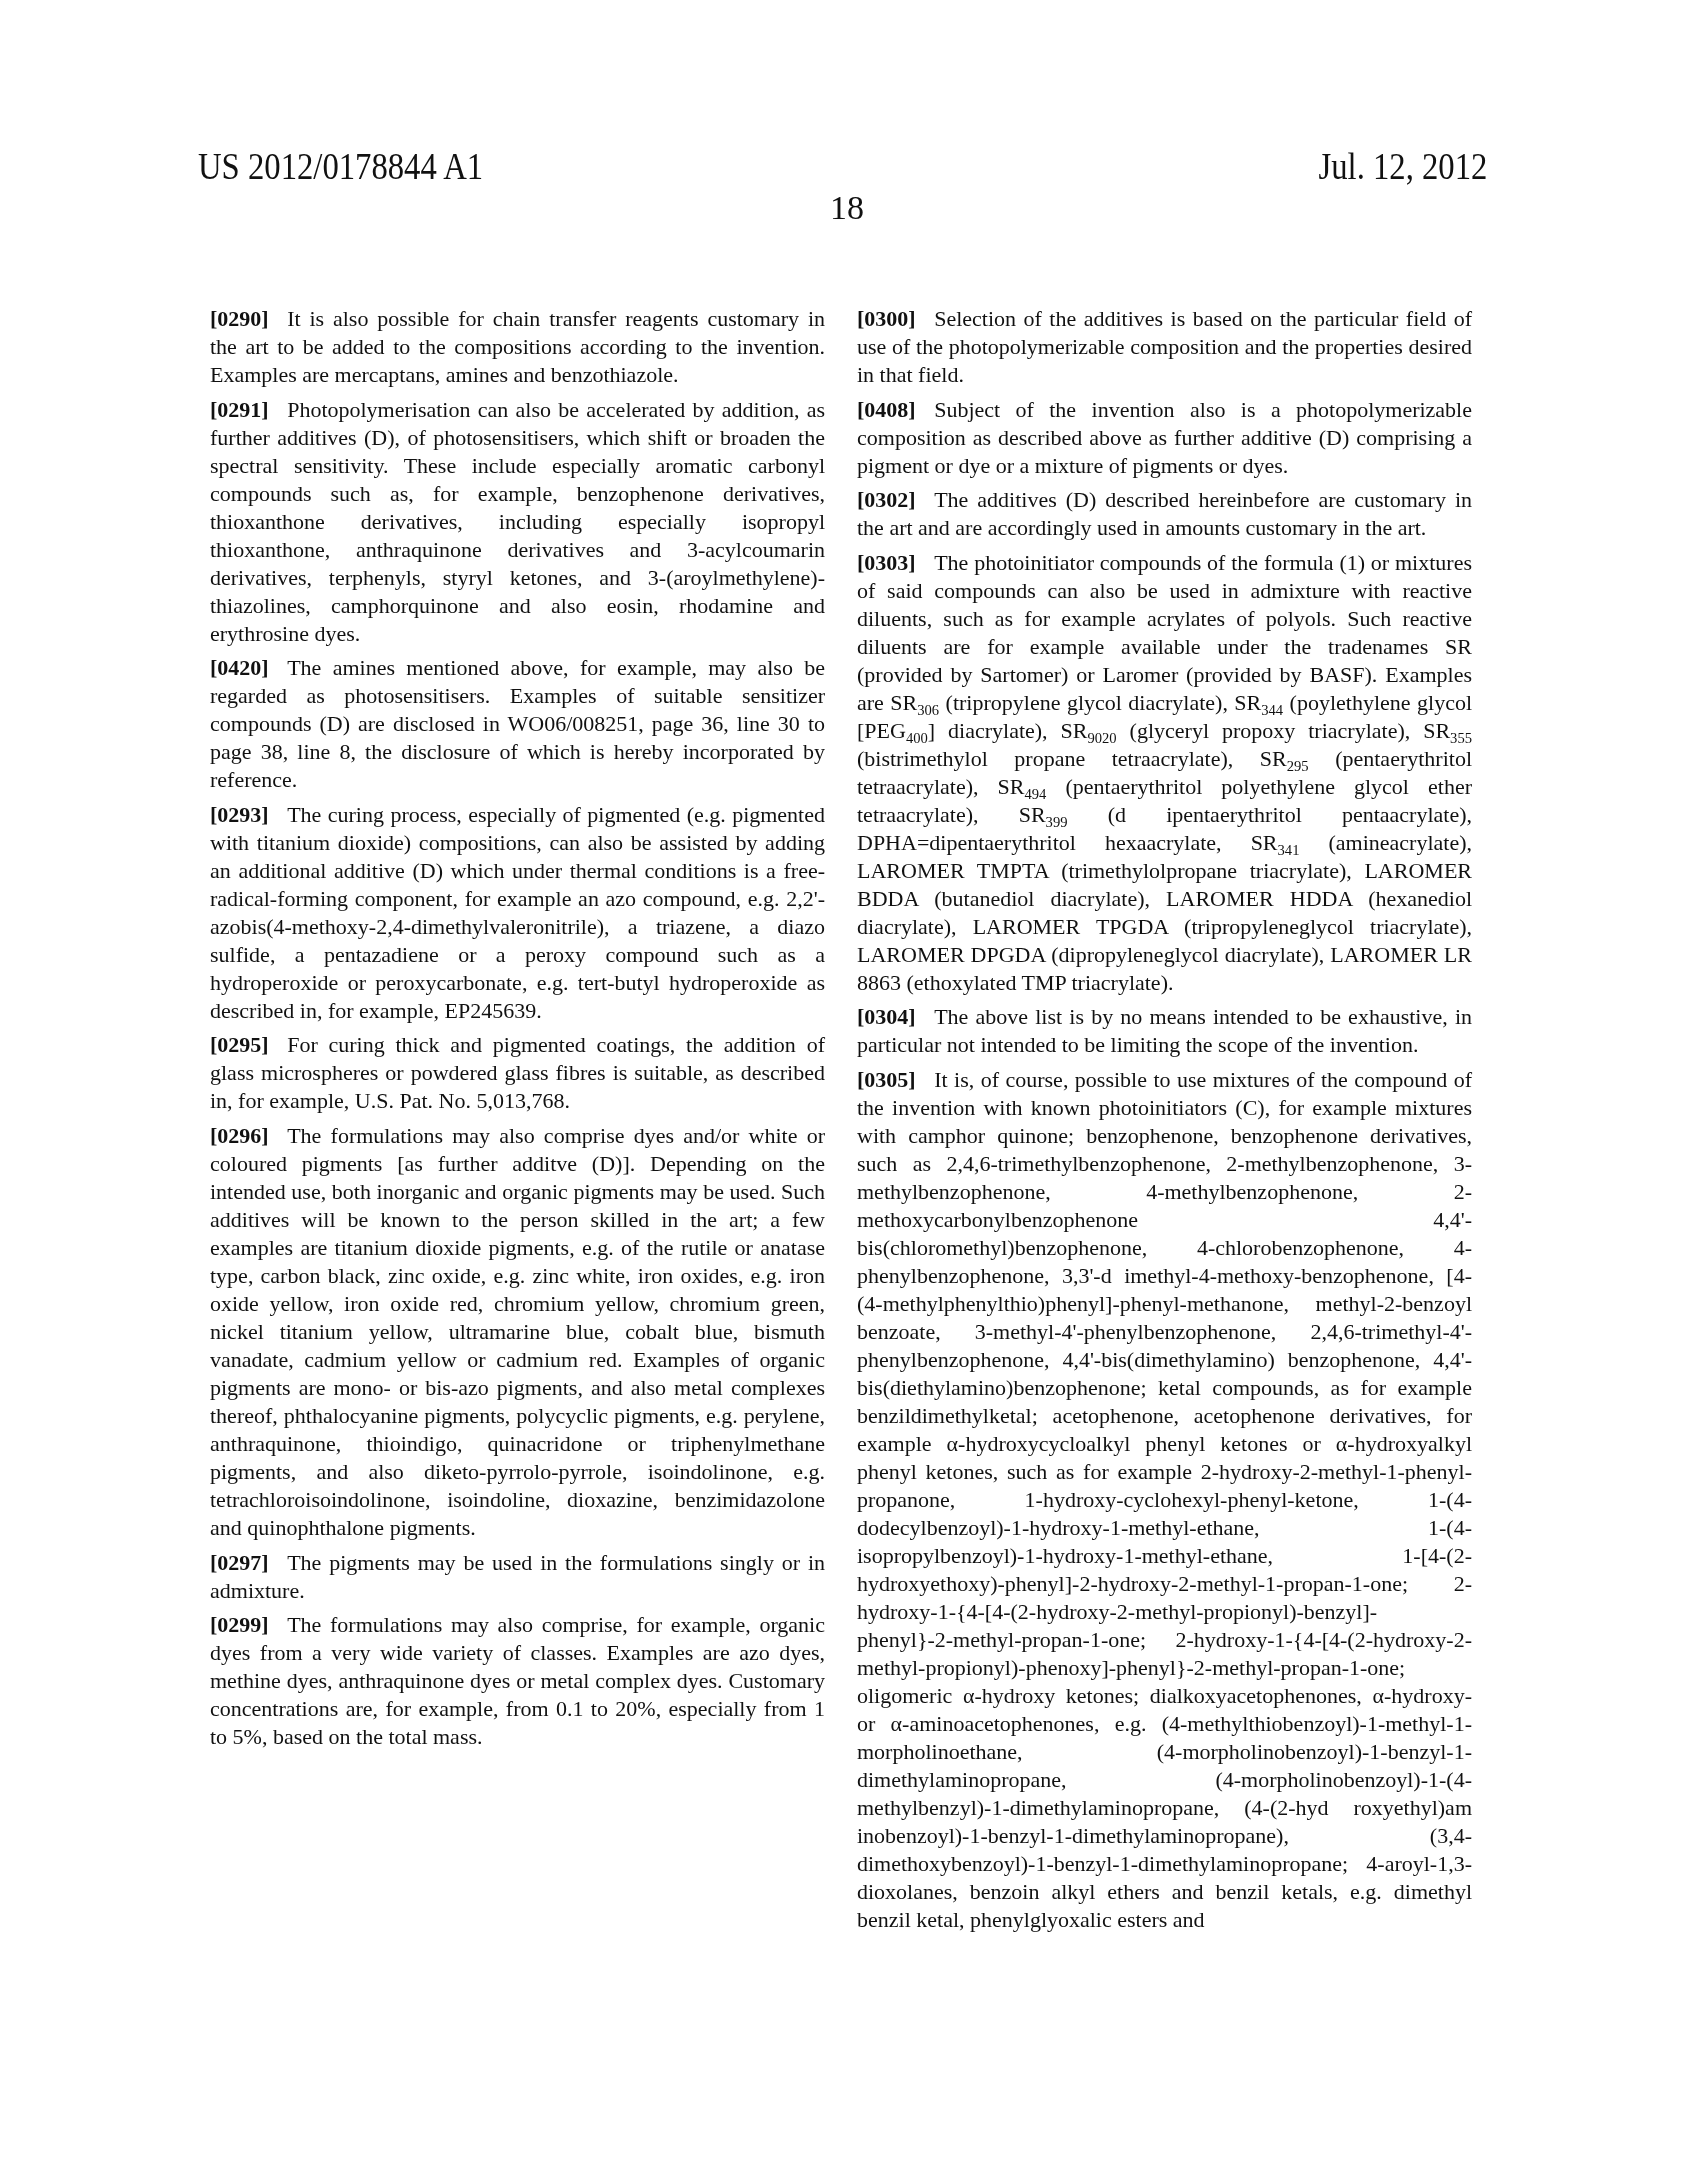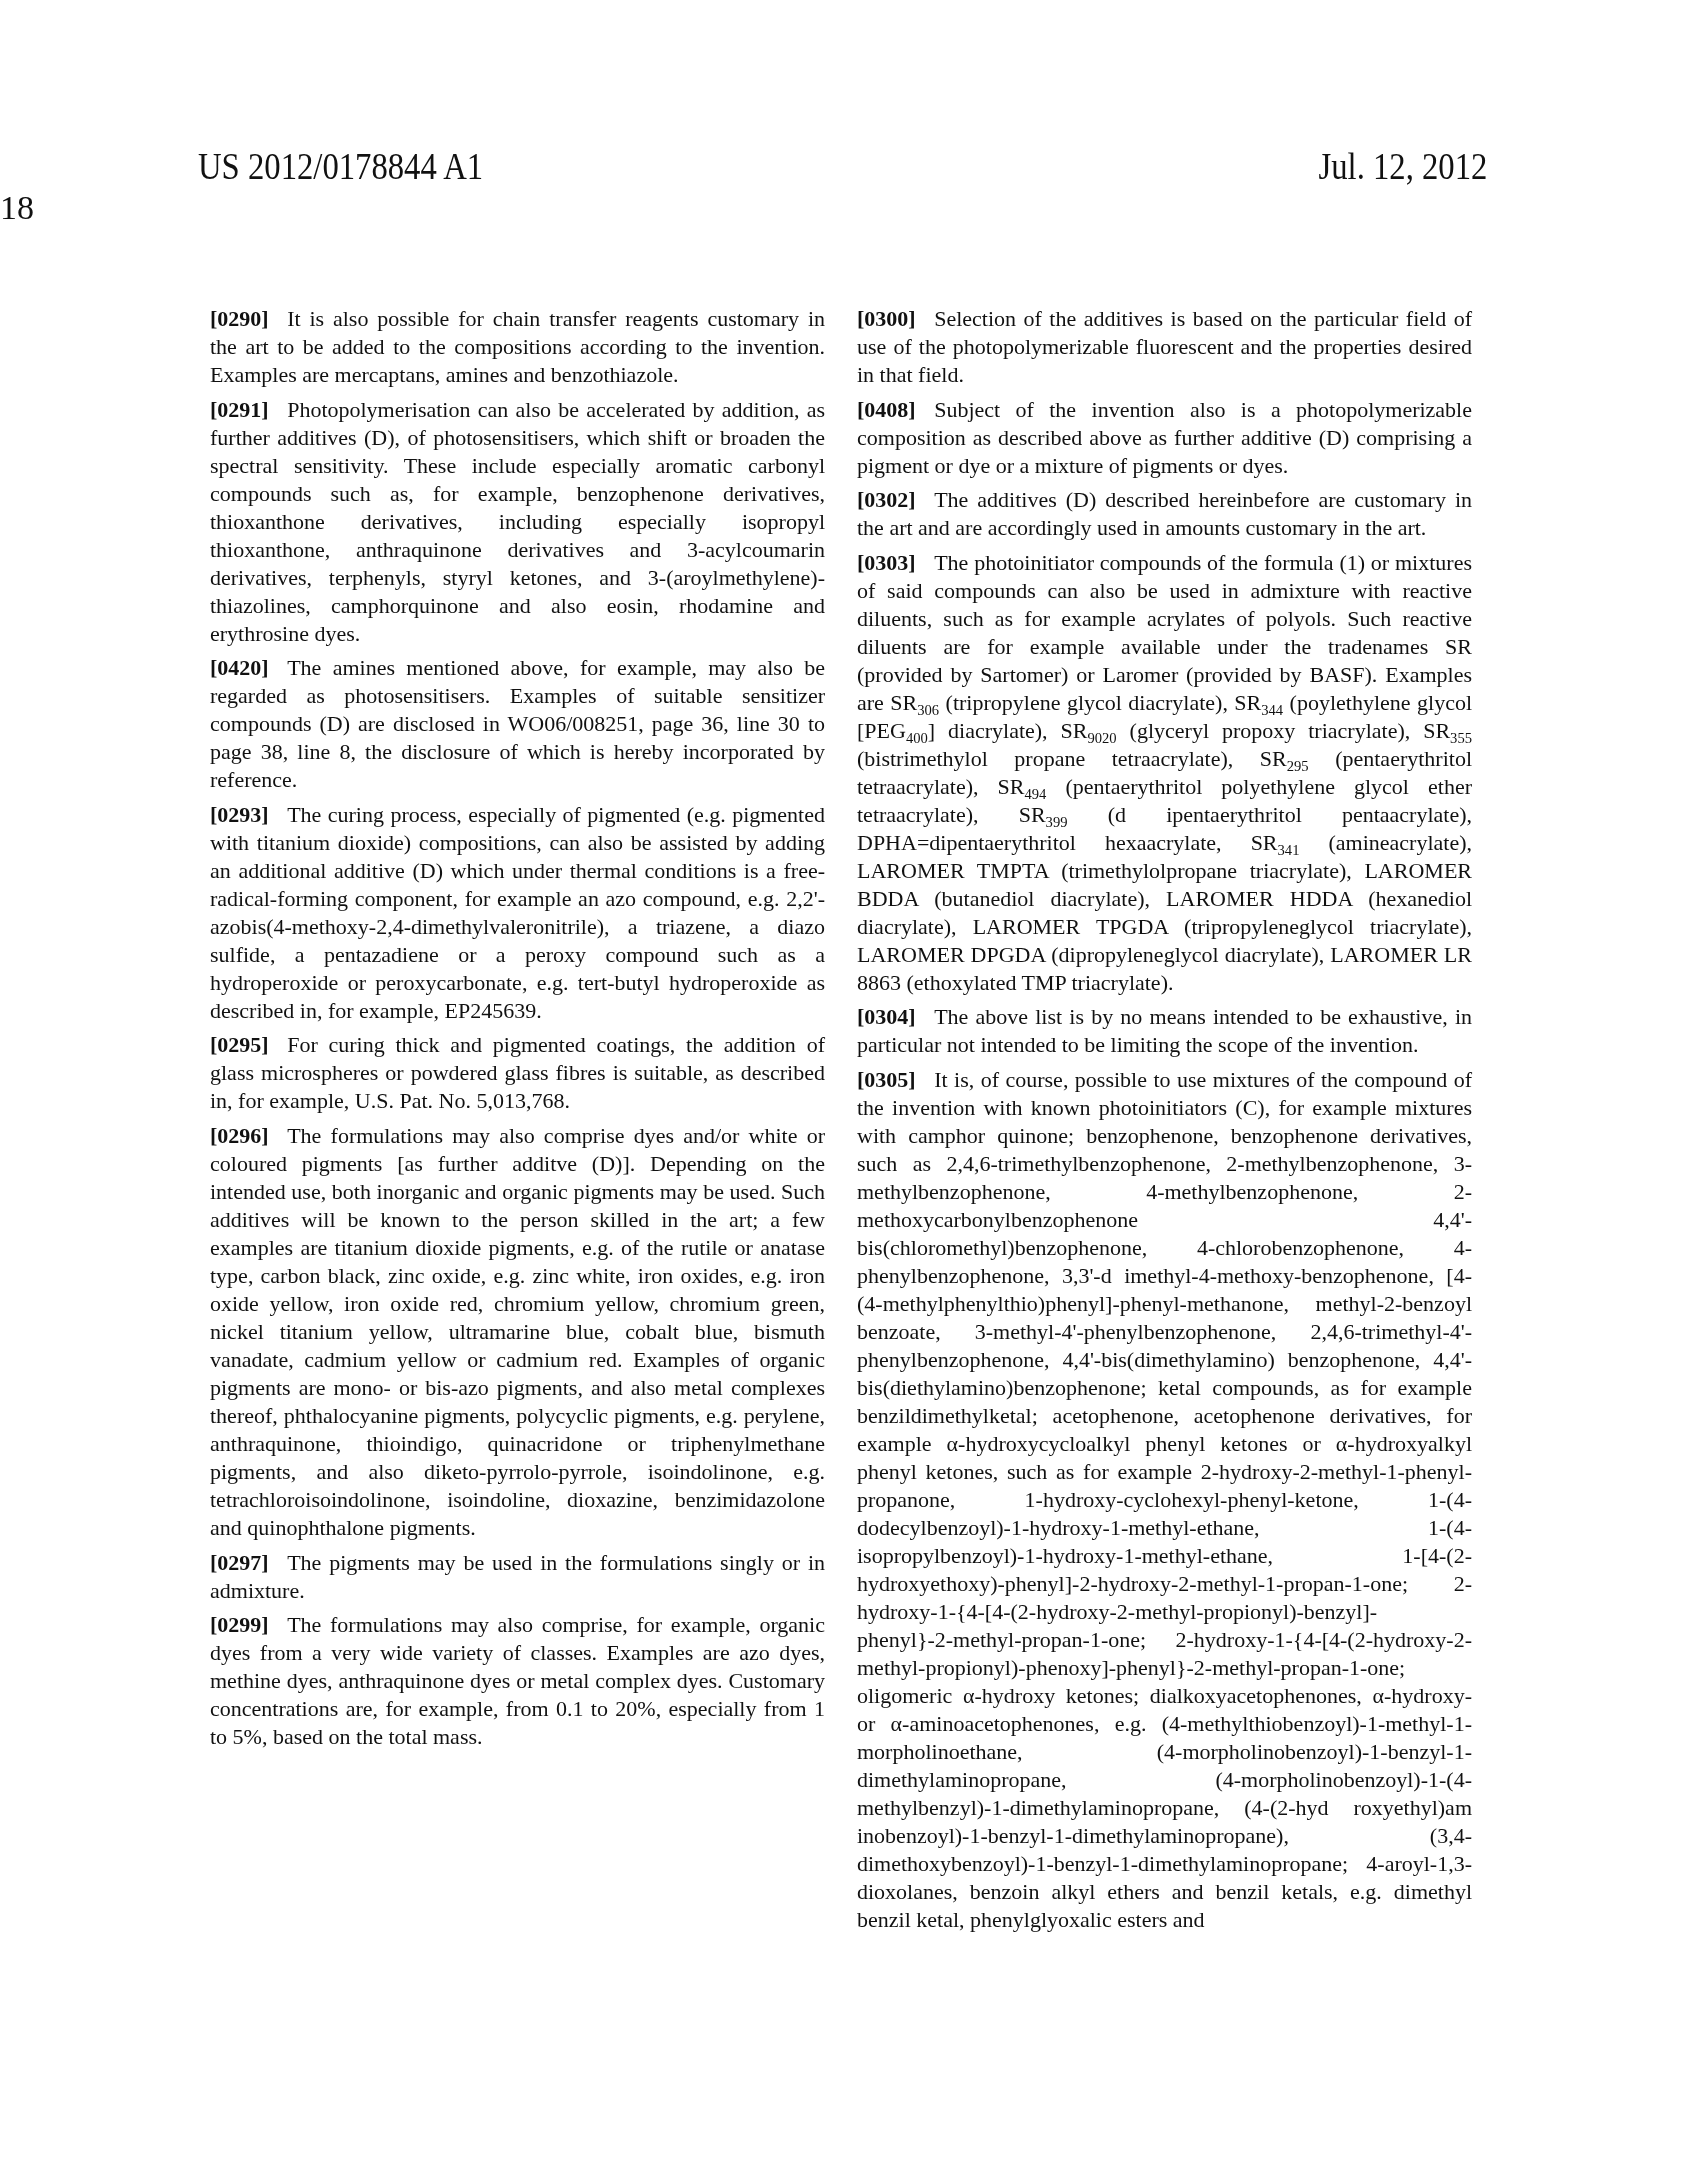--- a/index.html
+++ b/index.html
@@ -1,20 +1,20 @@
 <!DOCTYPE html>
 <html style="font-size:10.6px"><head>
 <meta charset="utf-8">
 <style>
   html, body { margin: 0; padding: 0; background: #ffffff; }
   body { width: 1694px; height: 2183px; position: relative; overflow: hidden;
          font-family: "Liberation Serif", "DejaVu Serif", serif; color: #111; }
   .hdr-left { position: absolute; left: 198px; top: 144px; font-size: 38px; letter-spacing: 0px; transform: scaleX(0.86); transform-origin: left top; }
   .hdr-right { position: absolute; right: 207px; top: 144px; font-size: 38px; transform: scaleX(0.86); transform-origin: right top; }
-  .page-num { position: absolute; left: 0; width: 1694px; top: 189px; font-size: 34px; }
+  .page-num { position: absolute; left: 0; width: 1694px; top: 189px; text-align: center; font-size: 34px; }
   .col { position: absolute; top: 305px; width: 615px; font-size: 22px; line-height: 28px; text-align: justify; hyphens: manual; }
   .col-left { left: 210px; }
   .col-right { left: 857px; }
   .para { margin: 0 0 6.6px 0; }
   .para-num { font-weight: bold; margin-right: 18.5px; }
   sub { font-size: 14.6px; line-height: 0; vertical-align: -5.3px; }
 </style>
 </head>
 <body>
 
@@ -26,20 +26,20 @@
     <p class="para"><span class="para-num">[0290]</span><span>It is also possible for chain transfer reagents customary in the art to be added to the compositions according to the invention. Examples are mercaptans, amines and benzothiazole.</span></p>
     <p class="para"><span class="para-num">[0291]</span><span>Photopolymerisation can also be accelerated by addition, as further additives (D), of photosensitisers, which shift or broaden the spectral sensitivity. These include especially aromatic carbonyl compounds such as, for example, benzophenone derivatives, thioxanthone derivatives, including especially isopropyl thioxanthone, anthraquinone derivatives and 3-acylcoumarin derivatives, terphenyls, styryl ketones, and 3-(aroylmethylene)-thiazolines, camphorquinone and also eosin, rhodamine and erythrosine dyes.</span></p>
     <p class="para"><span class="para-num">[0420]</span><span>The amines mentioned above, for example, may also be regarded as photosensitisers. Examples of suitable sensitizer compounds (D) are disclosed in WO06/008251, page 36, line 30 to page 38, line 8, the disclosure of which is hereby incorporated by reference.</span></p>
     <p class="para"><span class="para-num">[0293]</span><span>The curing process, especially of pigmented (e.g. pigmented with titanium dioxide) compositions, can also be assisted by adding an additional additive (D) which under thermal conditions is a free-radical-forming component, for example an azo compound, e.g. 2,2'-azobis(4-methoxy-2,4-dimethylvaleronitrile), a triazene, a diazo sulfide, a pentazadiene or a peroxy compound such as a hydroperoxide or peroxycarbonate, e.g. tert-butyl hydroperoxide as described in, for example, EP245639.</span></p>
     <p class="para"><span class="para-num">[0295]</span><span>For curing thick and pigmented coatings, the addition of glass microspheres or powdered glass fibres is suitable, as described in, for example, U.S. Pat. No. 5,013,768.</span></p>
     <p class="para"><span class="para-num">[0296]</span><span>The formulations may also comprise dyes and/or white or coloured pigments [as further additve (D)]. Depending on the intended use, both inorganic and organic pigments may be used. Such additives will be known to the person skilled in the art; a few examples are titanium dioxide pigments, e.g. of the rutile or anatase type, carbon black, zinc oxide, e.g. zinc white, iron oxides, e.g. iron oxide yellow, iron oxide red, chromium yellow, chromium green, nickel titanium yellow, ultramarine blue, cobalt blue, bismuth vanadate, cadmium yellow or cadmium red. Examples of organic pigments are mono- or bis-azo pigments, and also metal complexes thereof, phthalocyanine pigments, polycyclic pigments, e.g. perylene, anthraquinone, thioindigo, quinacridone or triphenylmethane pigments, and also diketo-pyrrolo-pyrrole, isoindolinone, e.g. tetrachloroisoindolinone, isoindoline, dioxazine, benzimidazolone and quinophthalone pigments.</span></p>
     <p class="para"><span class="para-num">[0297]</span><span>The pigments may be used in the formulations singly or in admixture.</span></p>
     <p class="para"><span class="para-num">[0299]</span><span>The formulations may also comprise, for example, organic dyes from a very wide variety of classes. Examples are azo dyes, methine dyes, anthraquinone dyes or metal complex dyes. Customary concentrations are, for example, from 0.1 to 20%, especially from 1 to 5%, based on the total mass.</span></p>
   </div>
 <div class="col col-right" id="col-right">
-    <p class="para"><span class="para-num">[0300]</span><span>Selection of the additives is based on the particular field of use of the photopolymerizable fluorescent and the properties desired in that field.</span></p>
+    <p class="para"><span class="para-num">[0300]</span><span>Selection of the additives is based on the particular field of use of the photopolymerizable composition and the properties desired in that field.</span></p>
     <p class="para"><span class="para-num">[0408]</span><span>Subject of the invention also is a photopolymerizable composition as described above as further additive (D) comprising a pigment or dye or a mixture of pigments or dyes.</span></p>
     <p class="para"><span class="para-num">[0302]</span><span>The additives (D) described hereinbefore are customary in the art and are accordingly used in amounts customary in the art.</span></p>
     <p class="para"><span class="para-num">[0303]</span><span><span>The photoinitiator compounds of the formula (1) or mixtures of said compounds can also be used in admixture with reactive diluents, such as for example acrylates of polyols. Such reactive diluents are for example available under the tradenames SR (provided by Sartomer) or Laromer (provided by BASF). Examples are SR</span><sub>306</sub><span> (tripropylene glycol diacrylate), SR</span><sub>344</sub><span> (poylethylene glycol [PEG</span><sub>400</sub><span>] diacrylate), SR</span><sub>9020</sub><span> (glyceryl propoxy triacrylate), SR</span><sub>355</sub><span> (bistrimethylol propane tetraacrylate), SR</span><sub>295</sub><span> (pentaerythritol tetraacrylate), SR</span><sub>494</sub><span> (pentaerythritol polyethylene glycol ether tetraacrylate), SR</span><sub>399</sub><span> (d ipentaerythritol pentaacrylate), DPHA=dipentaerythritol hexaacrylate, SR</span><sub>341</sub><span> (amineacrylate), LAROMER TMPTA (trimethylolpropane triacrylate), LAROMER BDDA (butanediol diacrylate), LAROMER HDDA (hexanediol diacrylate), LAROMER TPGDA (tripropyleneglycol triacrylate), LAROMER DPGDA (dipropyleneglycol diacrylate), LAROMER LR 8863 (ethoxylated TMP triacrylate).</span></span></p>
     <p class="para"><span class="para-num">[0304]</span><span>The above list is by no means intended to be exhaustive, in particular not intended to be limiting the scope of the invention.</span></p>
     <p class="para"><span class="para-num">[0305]</span><span>It is, of course, possible to use mixtures of the compound of the invention with known photoinitiators (C), for example mixtures with camphor quinone; benzophenone, benzophenone derivatives, such as 2,4,6-trimethylbenzophenone, 2-methylbenzophenone, 3-methylbenzophenone, 4-methylbenzophenone, 2-methoxycarbonylbenzophenone 4,4'-bis(chloromethyl)benzophenone, 4-chlorobenzophenone, 4-phenylbenzophenone, 3,3'-d imethyl-4-methoxy-benzophenone, [4-(4-methylphenylthio)phenyl]-phenyl-methanone, methyl-2-benzoyl benzoate, 3-methyl-4'-phenylbenzophenone, 2,4,6-trimethyl-4'-phenylbenzophenone, 4,4'-bis(dimethylamino) benzophenone, 4,4'-bis(diethylamino)benzophenone; ketal compounds, as for example benzildimethylketal; acetophenone, acetophenone derivatives, for example α-hydroxycycloalkyl phenyl ketones or α-hydroxyalkyl phenyl ketones, such as for example 2-hydroxy-2-methyl-1-phenyl-propanone, 1-hydroxy-cyclohexyl-phenyl-ketone, 1-(4-dodecylbenzoyl)-1-hydroxy-1-methyl-ethane, 1-(4-isopropylbenzoyl)-1-hydroxy-1-methyl-ethane, 1-[4-(2-hydroxyethoxy)-phenyl]-2-hydroxy-2-methyl-1-propan-1-one; 2-hydroxy-1-{4-[4-(2-hydroxy-2-methyl-propionyl)-benzyl]-phenyl}-2-methyl-propan-1-one; 2-hydroxy-1-{4-[4-(2-hydroxy-2-methyl-propionyl)-phenoxy]-phenyl}-2-methyl-propan-1-one; oligomeric α-hydroxy ketones; dialkoxyacetophenones, α-hydroxy- or α-aminoacetophenones, e.g. (4-methylthiobenzoyl)-1-methyl-1-morpholinoethane, (4-morpholinobenzoyl)-1-benzyl-1-dimethylaminopropane, (4-morpholinobenzoyl)-1-(4-methylbenzyl)-1-dimethylaminopropane, (4-(2-hyd roxyethyl)am inobenzoyl)-1-benzyl-1-dimethylaminopropane), (3,4-dimethoxybenzoyl)-1-benzyl-1-dimethylaminopropane; 4-aroyl-1,3-dioxolanes, benzoin alkyl ethers and benzil ketals, e.g. dimethyl benzil ketal, phenylglyoxalic esters and</span></p>
   </div>
 
 
 </body></html>

